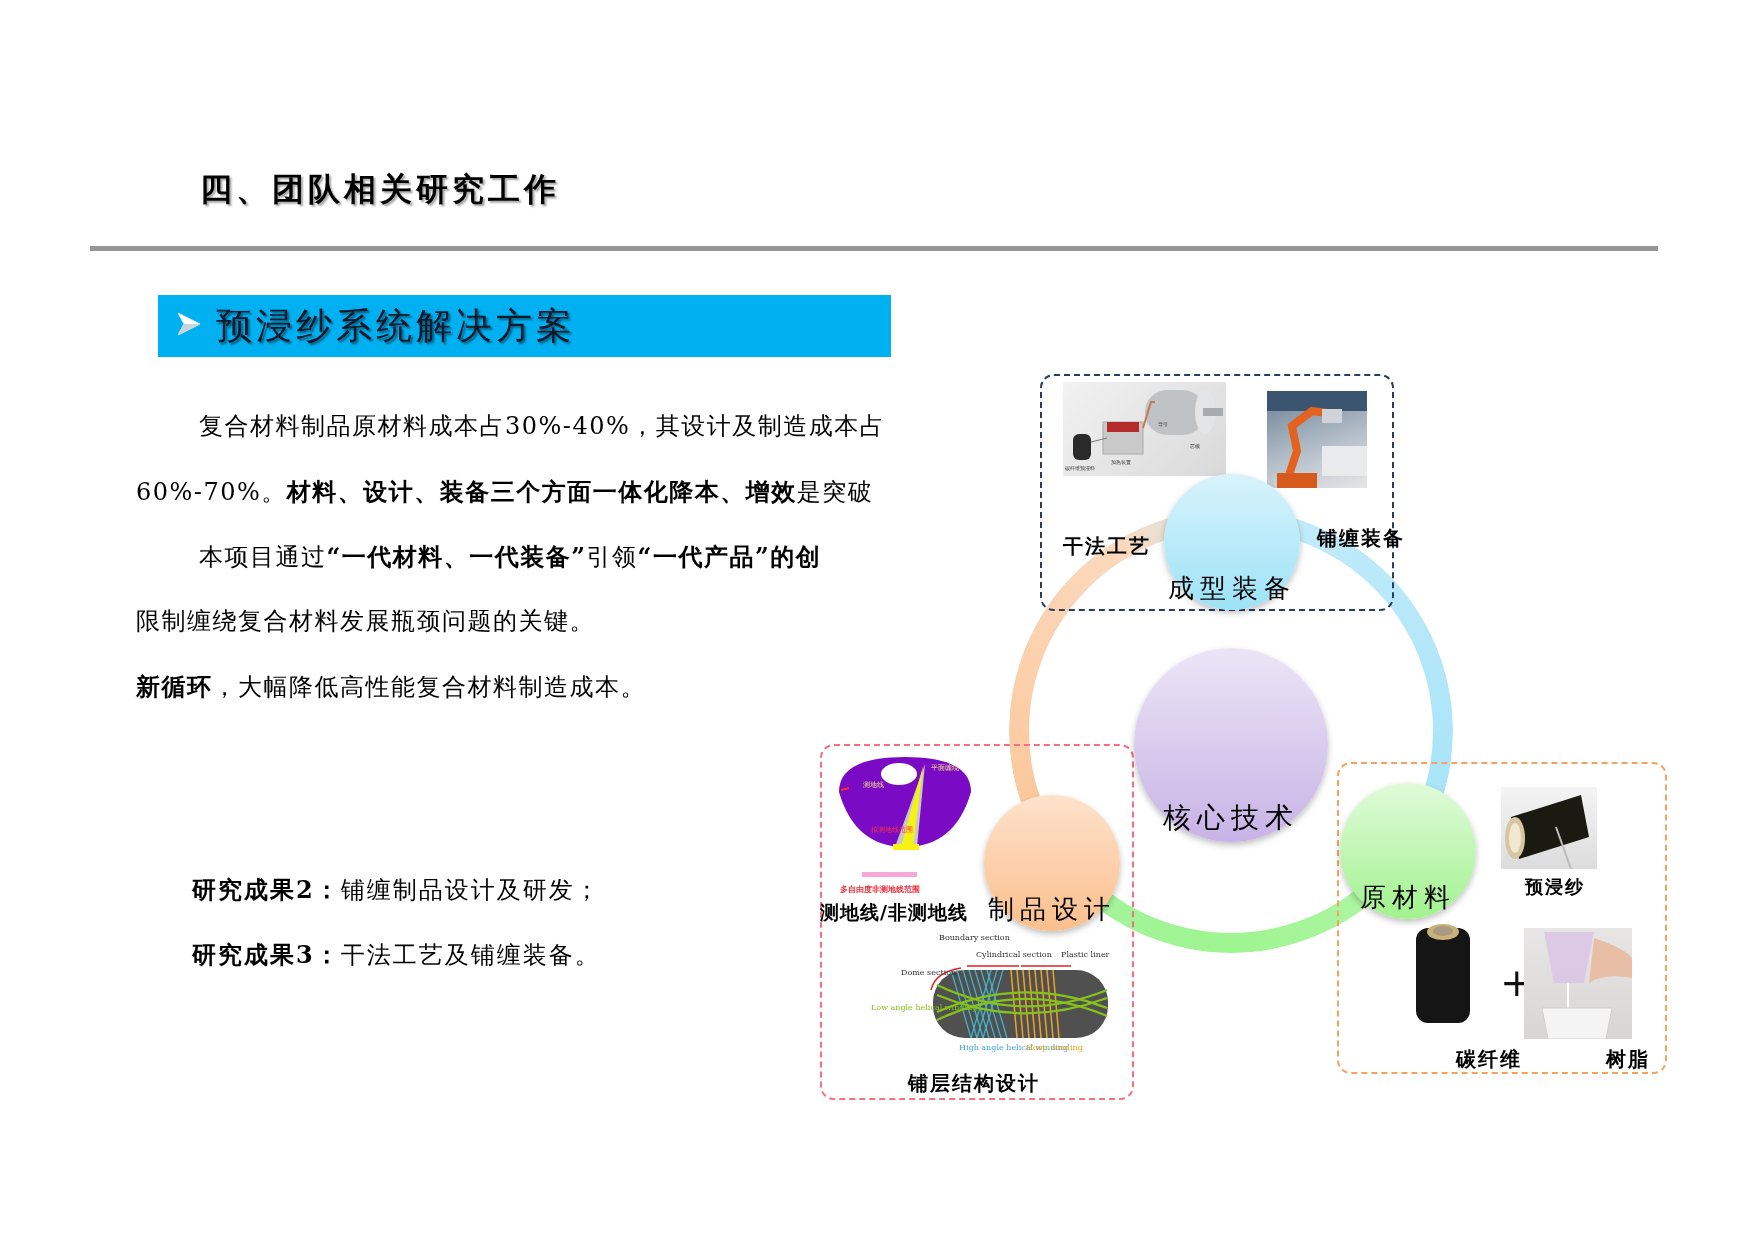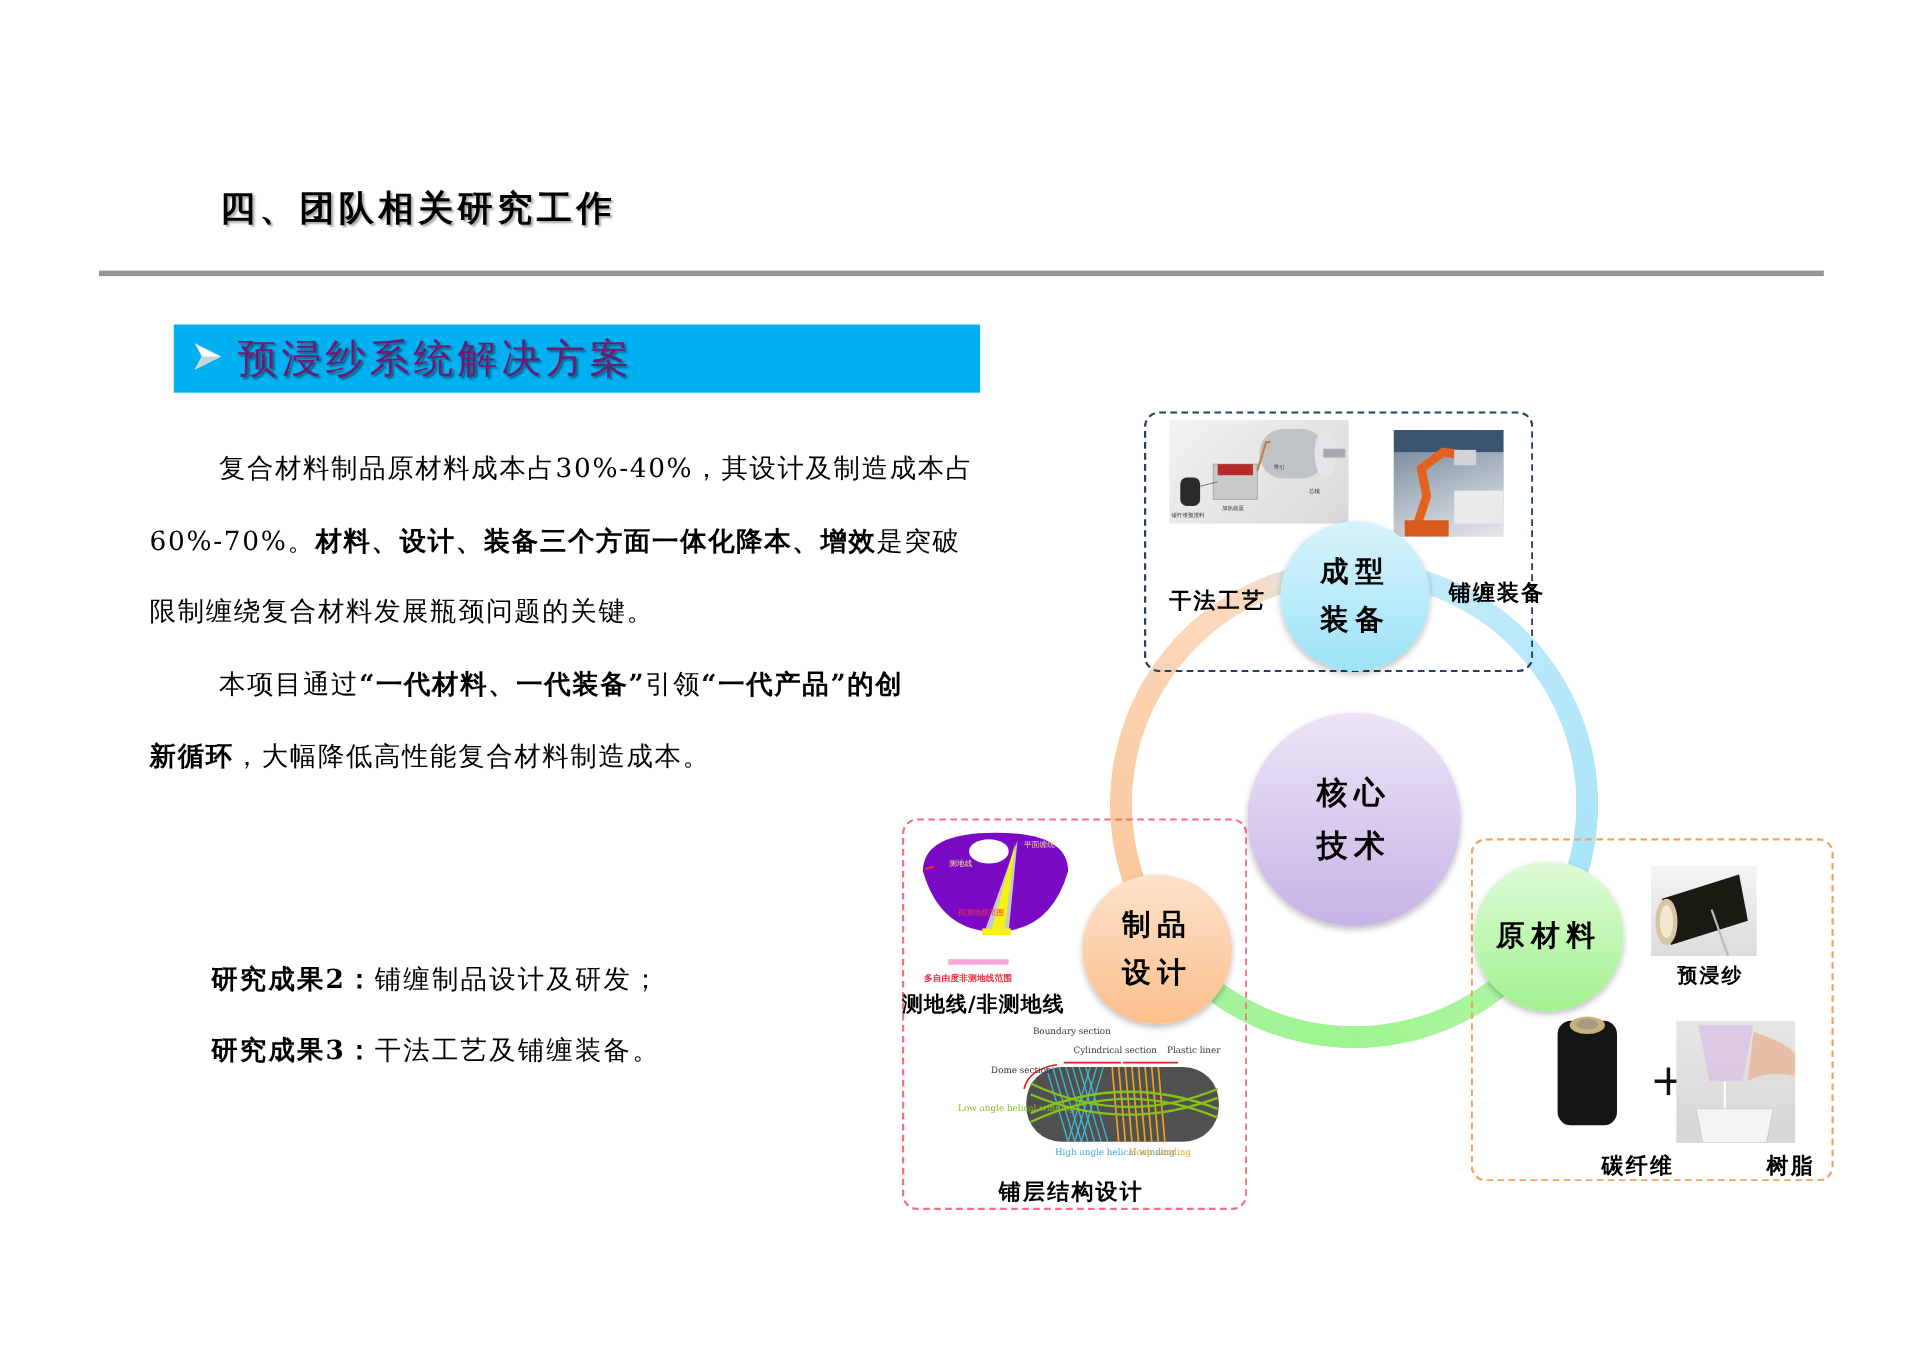--- a/index.html
+++ b/index.html
@@ -4,37 +4,37 @@
 <style>
   html, body { margin: 0; padding: 0; background: #ffffff; }
   body { width: 1754px; height: 1241px; position: relative; overflow: hidden;
          font-family: "DejaVu Serif", "Liberation Serif", serif; color: #000; }
   .abs { position: absolute; }
   .page-title { left: 200px; top: 168px; font-size: 32px; font-weight: bold; letter-spacing: 4px;
                 text-shadow: 2px 2px 2px rgba(0,0,0,0.35); white-space: nowrap; }
   .rule { left: 90px; top: 246px; width: 1568px; height: 5px; background: #969696; }
   .section-bar { left: 158px; top: 295px; width: 733px; height: 62px; background: #00b0f0;
                  display: flex; align-items: center; }
-  .section-title { color: #701a75; font-size: 36px; letter-spacing: 4px;
+  .section-title { color: #0f172a; font-size: 36px; letter-spacing: 4px;
                    text-shadow: 2px 2px 2px rgba(0,0,0,0.45); white-space: nowrap; }
   .para { left: 136px; width: 780px; font-size: 24px; line-height: 65px; letter-spacing: 1.5px; }
   .para .line { white-space: nowrap; height: 65px; }
   .para .indent { padding-left: 63px; }
   .b { font-weight: bold; }
   .results { left: 192px; top: 857px; font-size: 24px; line-height: 65px; letter-spacing: 2px; }
   .results .row { white-space: nowrap; height: 65px; }
 
   
   .ring { left: 1009px; top: 509px; width: 404px; height: 404px; border-radius: 50%;
           border: 20px solid transparent;
           background: conic-gradient(from 0deg, #c6ecfb 0deg, #a8e4f8 110deg, #b3f5a9 125deg, #9ef590 180deg, #a6f3a0 235deg, #fbc89d 250deg, #fcd9bd 330deg, #c6ecfb 360deg) border-box;
           -webkit-mask: linear-gradient(#000 0 0) padding-box, linear-gradient(#000 0 0);
           -webkit-mask-composite: xor; mask-composite: exclude; }
-  .circle { border-radius: 50%; display: flex; flex-direction: column; align-items: center; justify-content: center;
-            box-shadow: 0 3px 6px rgba(0,0,0,0.25); font-weight: bold; font-size: 26px; letter-spacing: 6px; line-height: 44px; }
+  .circle { border-radius: 50%; display: flex; flex-direction: row; align-items: flex-end; justify-content: center;
+            box-shadow: 0 3px 6px rgba(0,0,0,0.25); font-weight: normal; font-size: 26px; letter-spacing: 6px; line-height: 44px; }
   .c-core { left: 1134px; top: 648px; width: 194px; height: 194px;
             background: linear-gradient(#ece5f6, #c7b3e6); font-size: 28px; line-height: 48px; }
   .c-top { left: 1164px; top: 474px; width: 136px; height: 136px; background: linear-gradient(#d8f3fc, #9de3f7); }
   .c-left { left: 984px; top: 795px; width: 136px; height: 136px; background: linear-gradient(#fde2cb, #fbbf8c); }
   .c-right { left: 1340px; top: 783px; width: 136px; height: 136px; background: linear-gradient(#e0fbd9, #a2f28f); }
   .box { border-radius: 14px; }
   .box-top { left: 1040px; top: 374px; width: 350px; height: 233px; border: 2px dashed #243f60; }
   .box-left { left: 820px; top: 744px; width: 310px; height: 352px; border: 2px dashed #f4707d; }
   .box-right { left: 1337px; top: 762px; width: 326px; height: 308px; border: 2px dashed #f5a25c; }
   .lbl { font-size: 20px; font-weight: bold; letter-spacing: 2px; white-space: nowrap; }
@@ -56,25 +56,25 @@
   <span class="section-title">预浸纱系统解决方案</span>
 </div>
 
 <div class="abs para" style="top:394px;">
   <div class="line indent">
     <span>复合材料制品原材料成本占30%-40%，其设计及制造成本占</span>
   </div>
   <div class="line">
     <span>60%-70%。</span><span class="b">材料、设计、装备三个方面一体化降本、增效</span><span>是突破</span>
   </div>
+  <div class="line indent">
+    <span>本项目通过</span><span class="b">“一代材料、一代装备”</span><span>引领</span><span class="b">“一代产品”</span><span class="b">的创</span>
+  </div>
   <div class="line">
     <span>限制缠绕复合材料发展瓶颈问题的关键。</span>
-  </div>
-  <div class="line indent">
-    <span>本项目通过</span><span class="b">“一代材料、一代装备”</span><span>引领</span><span class="b">“一代产品”</span><span class="b">的创</span>
   </div>
   <div class="line">
     <span class="b">新循环</span><span>，大幅降低高性能复合材料制造成本。</span>
   </div>
 </div>
 
 <div class="abs results">
   <div class="row">
     <span class="b">研究成果2：</span><span>铺缠制品设计及研发；</span>
   </div>

